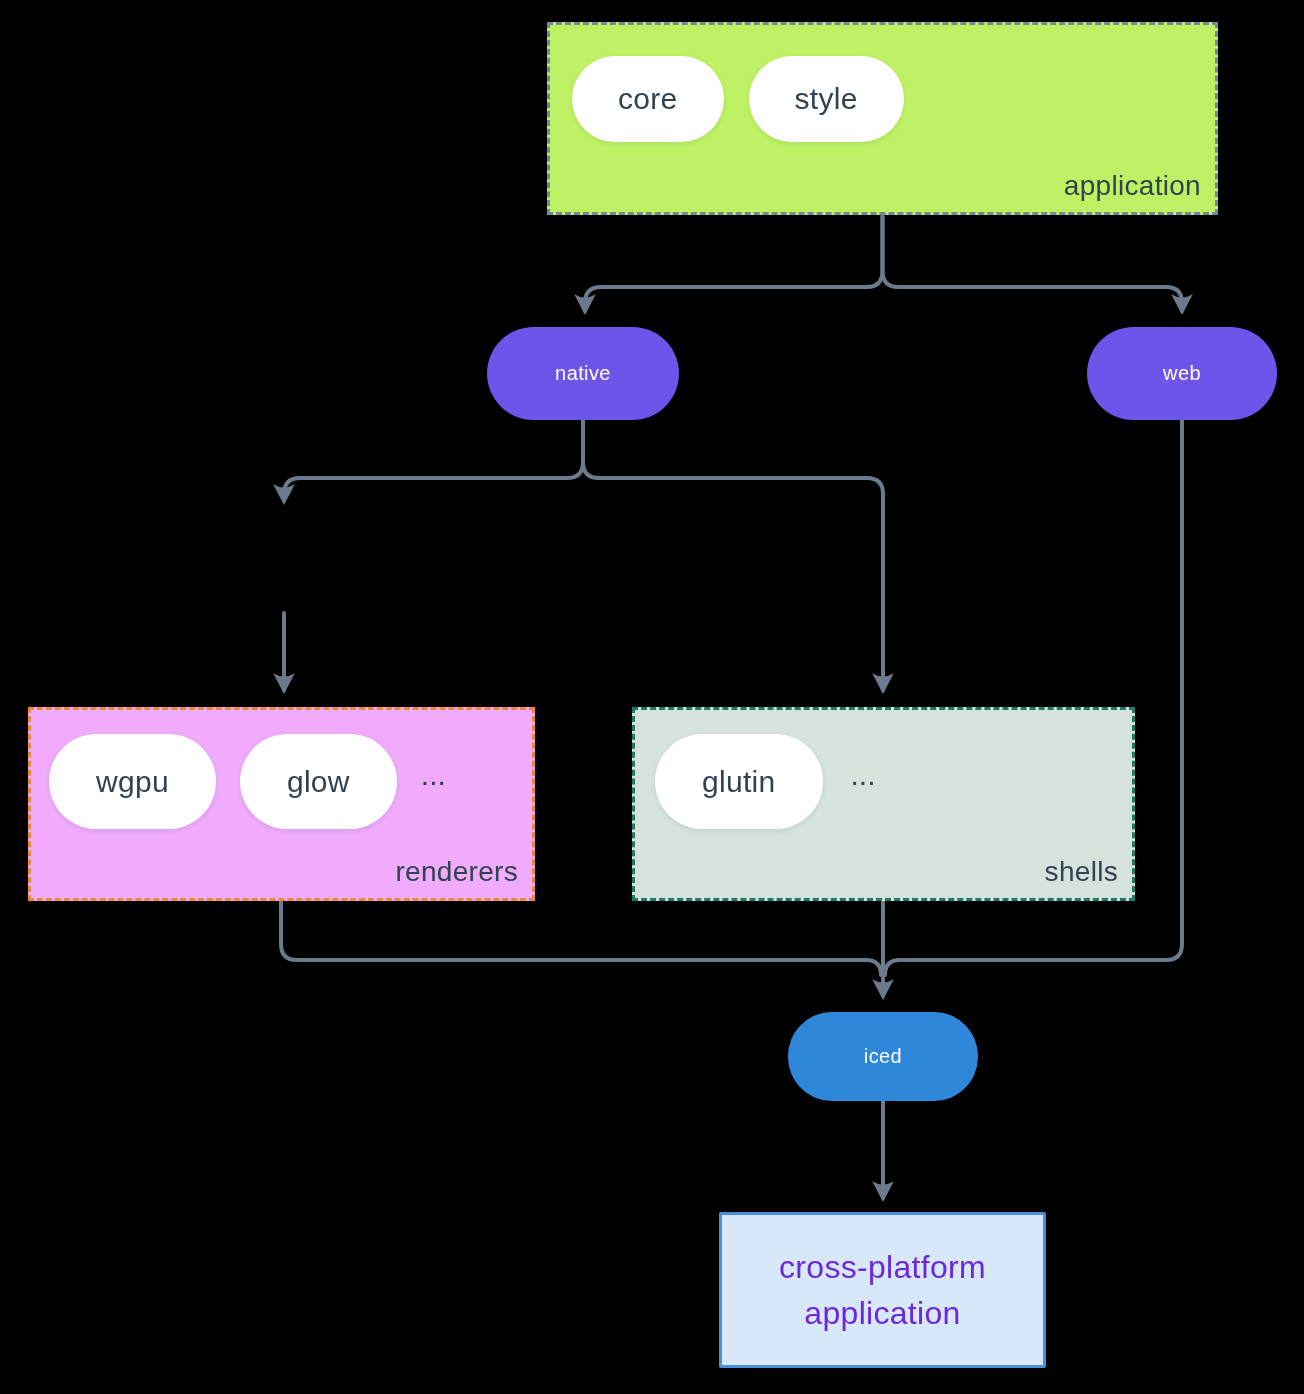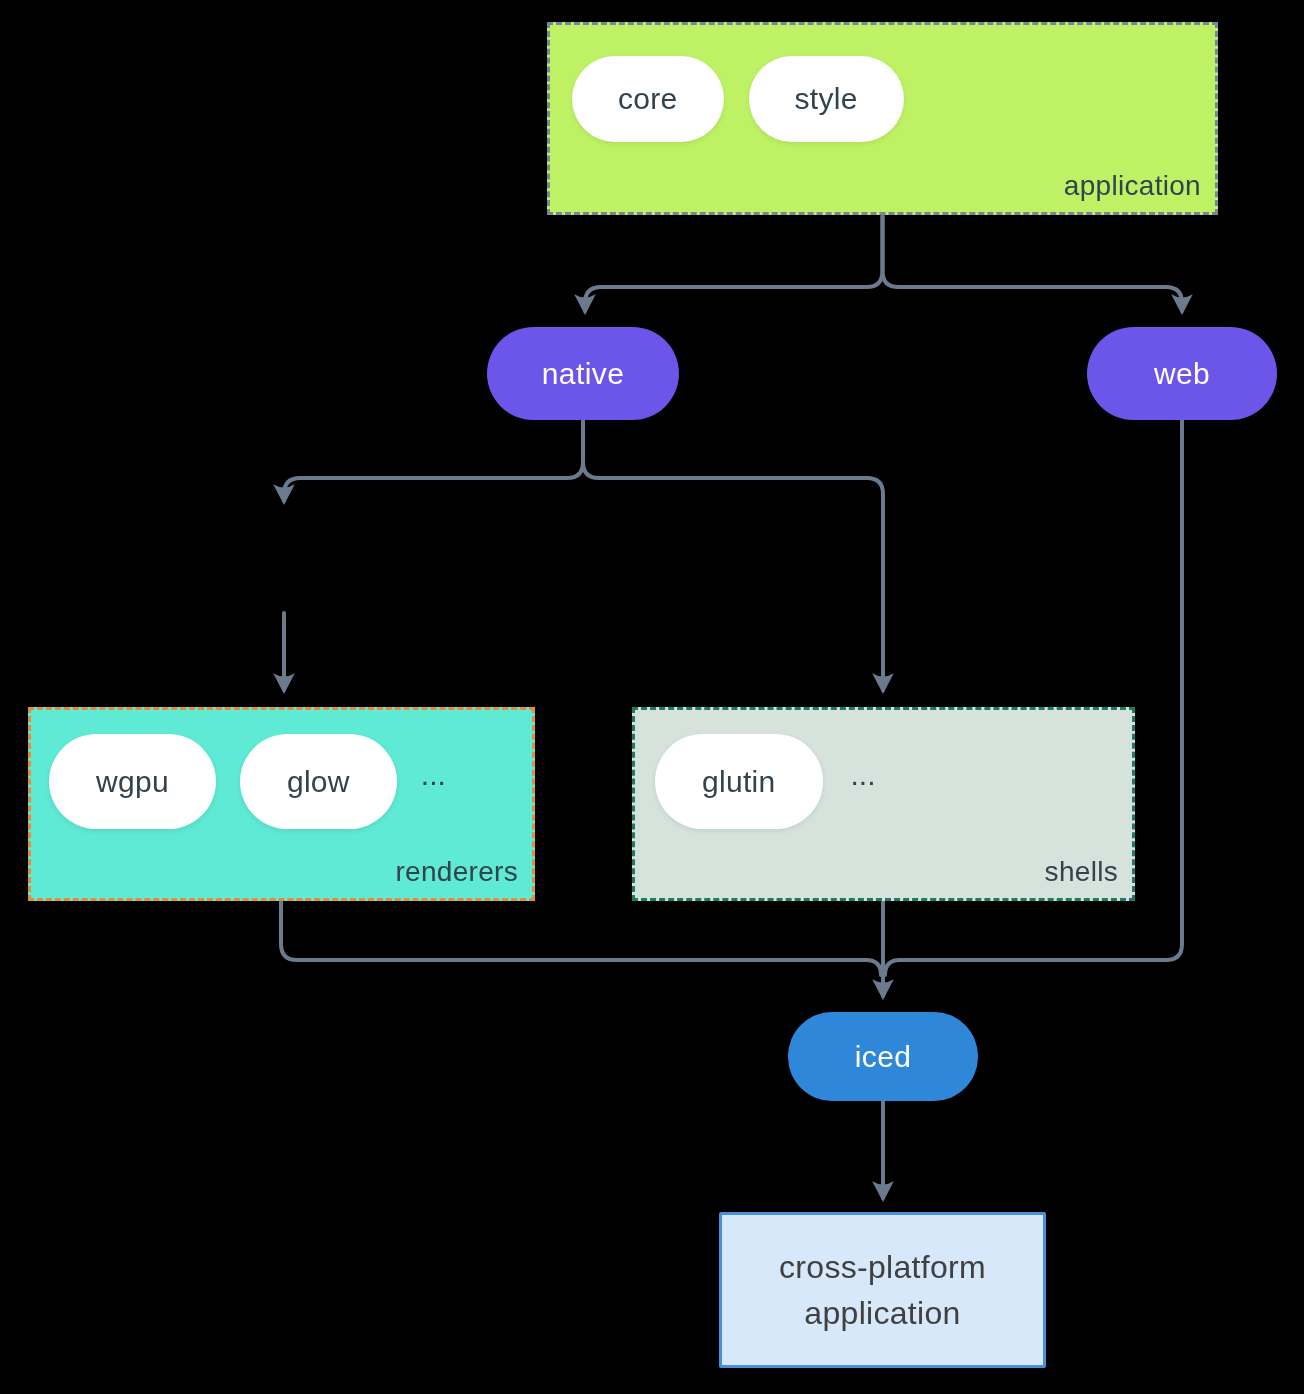--- a/index.html
+++ b/index.html
@@ -30,21 +30,21 @@
     border-width: 3px;
     border-style: dashed;
   }
   .group-foundations {
     left: 547px; top: 22px; width: 671px; height: 193px;
     background: #bef264;
     border-color: #76879a;
   }
   .group-renderers {
     left: 28px; top: 707px; width: 507px; height: 194px;
-    background: #5eead4;
+    background: #f0abfc;
     border-color: #ed8936;
   }
   .group-shells {
     left: 632px; top: 707px; width: 503px; height: 194px;
     background: #d6e3dc;
     border-color: #1c7a66;
   }
   .group-label {
     position: absolute;
     right: 14px; bottom: 10px;
@@ -83,38 +83,38 @@
   .ellipsis {
     font-size: 30px;
     color: #32424f;
     padding-bottom: 14px;
   }
   .chip {
     display: flex;
     align-items: center;
     justify-content: center;
     color: #ffffff;
-    font-size: 30px;
+    font-size: 20px;
     letter-spacing: 0.4px;
     border-radius: 47px;
   }
   .node-native   { left: 487px;  top: 327px;  width: 192px; height: 93px; background: #6c55e9; }
   .node-web      { left: 1087px; top: 327px;  width: 190px; height: 93px; background: #6c55e9; }
   .node-graphics { left: 188px;  top: 514px;  width: 192px; height: 99px; background: #e3823c; border-radius: 50px; }
   .node-iced     { left: 788px;  top: 1012px; width: 190px; height: 89px; background: #2e87d8; border-radius: 44px; }
   .node-app {
     left: 719px; top: 1212px; width: 327px; height: 156px;
     background: #d7e8fa;
     border: 3px solid #4a90d8;
     border-radius: 2px;
     display: flex;
     flex-direction: column;
     align-items: center;
     justify-content: center;
-    color: #404040;
+    color: #6d28d9;
     font-size: 32px;
     letter-spacing: 0.3px;
     line-height: 1.45;
   }
 </style>
 </head>
 <body>
 
 <div id="canvas">
 

